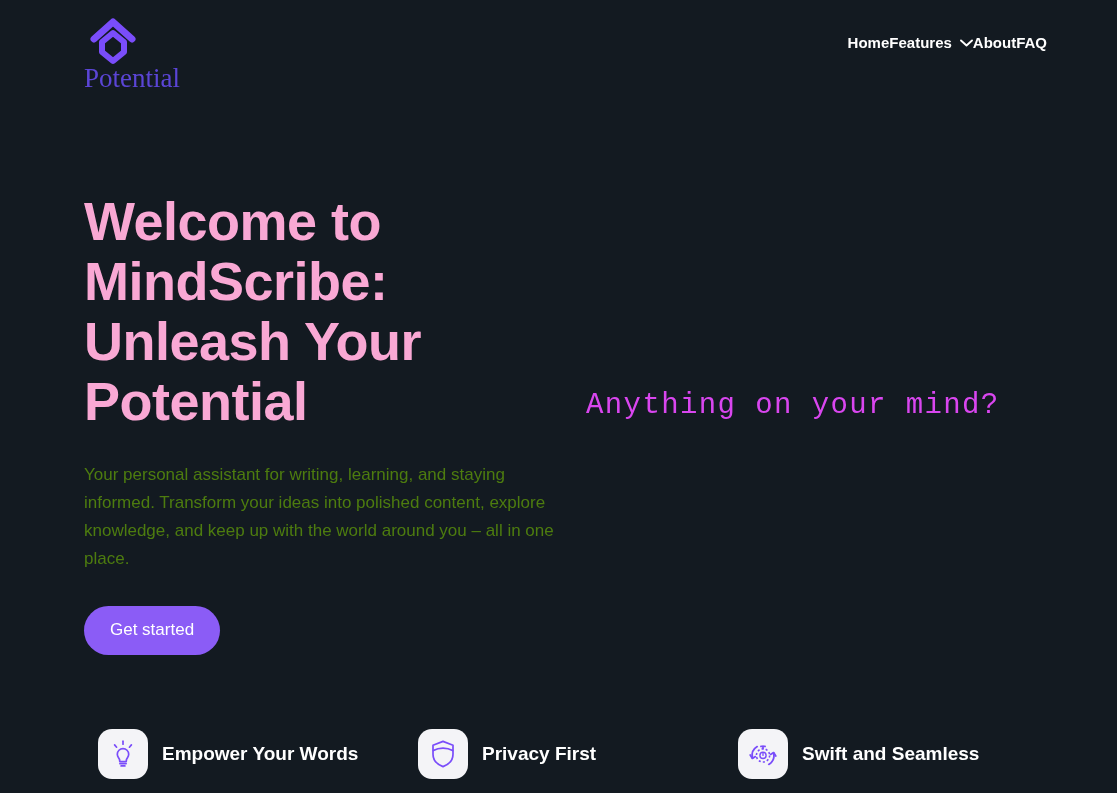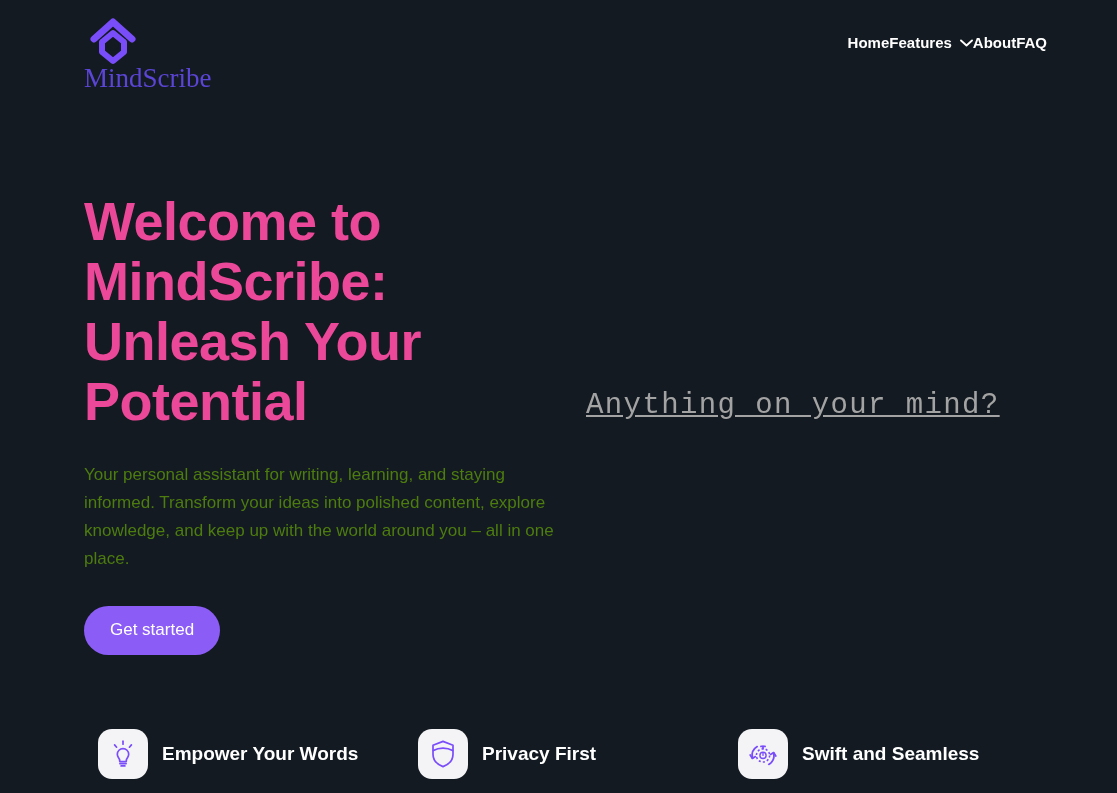--- a/index.html
+++ b/index.html
@@ -92,21 +92,21 @@
     position: absolute;
     left: 84px;
     top: 103px;
     width: 480px;
   }
   .hero-title {
     margin: 0;
     font-size: 54px;
     line-height: 60px;
     font-weight: bold;
-    color: #ec4899;
+    color: #f9a8d4;
     letter-spacing: -0.5px;
     max-width: 400px;
   }
   .hero-sub {
     margin: 0;
     padding-top: 30px;
     font-size: 17px;
     line-height: 28px;
     color: #4d7c0f;
     max-width: 470px;
@@ -130,24 +130,23 @@
   .hero-right {
     position: absolute;
     left: 586px;
     top: 300px;
     width: 500px;
   }
   .prompt-text {
     font-family: "Liberation Mono", "DejaVu Sans Mono", monospace;
     font-size: 29px;
     line-height: 36px;
-    color: #a3a3a3;
+    color: #d946ef;
     letter-spacing: 1.4px;
     white-space: nowrap;
-    text-decoration: underline;
   }
 
   
   .feature-strip {
     position: absolute;
     left: 0;
     top: 726px;
     width: 1117px;
     height: 67px;
     display: flex;
@@ -185,21 +184,21 @@
 <body>
 
 <header class="site-header">
 
   <div class="brand">
     <svg class="brand-icon" viewBox="0 0 48 48" fill="none" xmlns="http://www.w3.org/2000/svg">
       <path d="M5 21 L24 4 L43 21" stroke="#7a4dfa" stroke-width="7" stroke-linecap="round" stroke-linejoin="round"></path>
       <path d="M24 15 L35 24 L35 34 L24 43 L13 34 L13 24 Z" stroke="#7a4dfa" stroke-width="6" stroke-linejoin="round" fill="none"></path>
       <circle cx="24" cy="27" r="5.5" fill="#131a21"></circle>
     </svg>
-    <span class="brand-name">MindScribe</span>
+    <span class="brand-name">Potential</span>
   </div>
 
   <nav class="main-nav">
     <a class="nav-item">
       <span>Home</span>
     </a>
     <a class="nav-item">
       <span>Features</span>
       <svg class="chev" viewBox="0 0 13 8" fill="none" xmlns="http://www.w3.org/2000/svg">
         <path d="M1 1.5 L6.5 6.5 L12 1.5" stroke="#ffffff" stroke-width="1.9" stroke-linecap="round" stroke-linejoin="round"></path>

